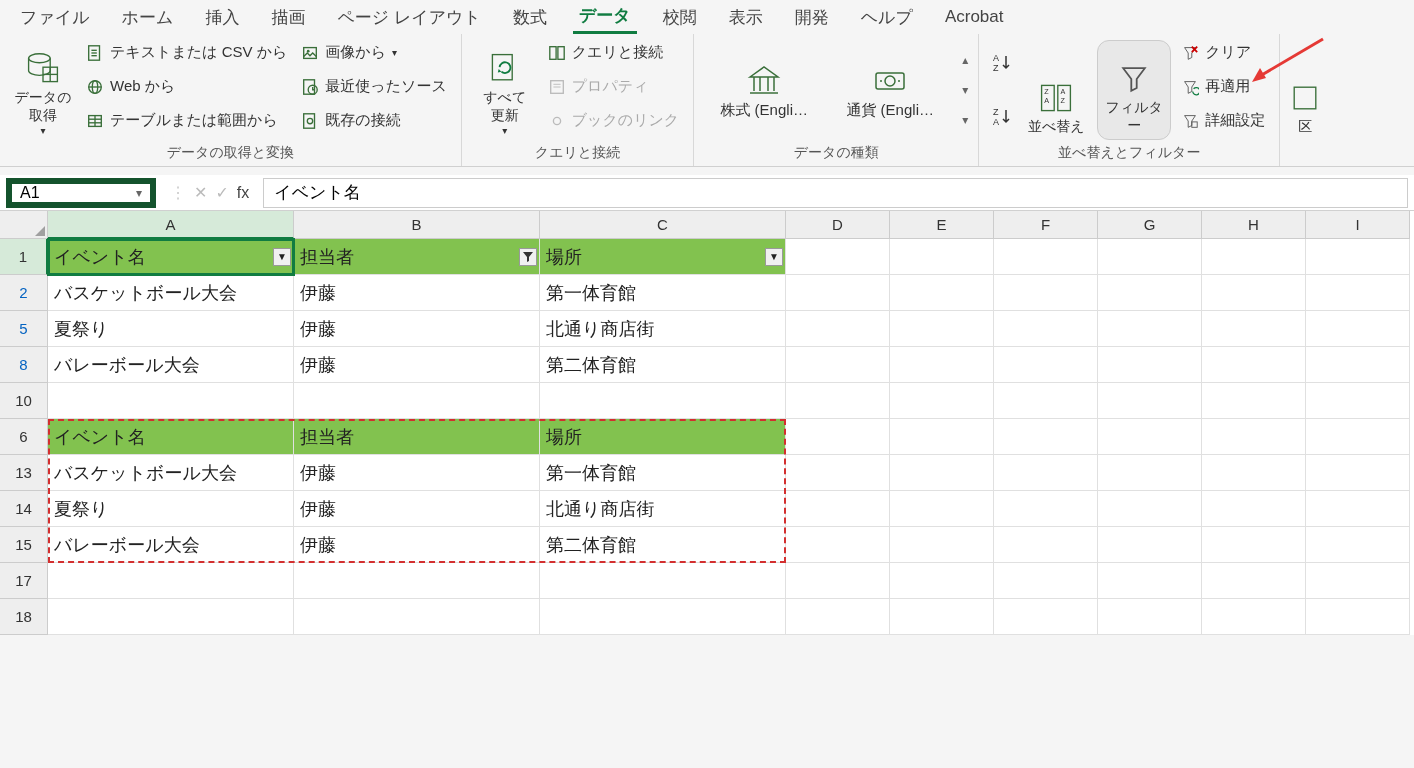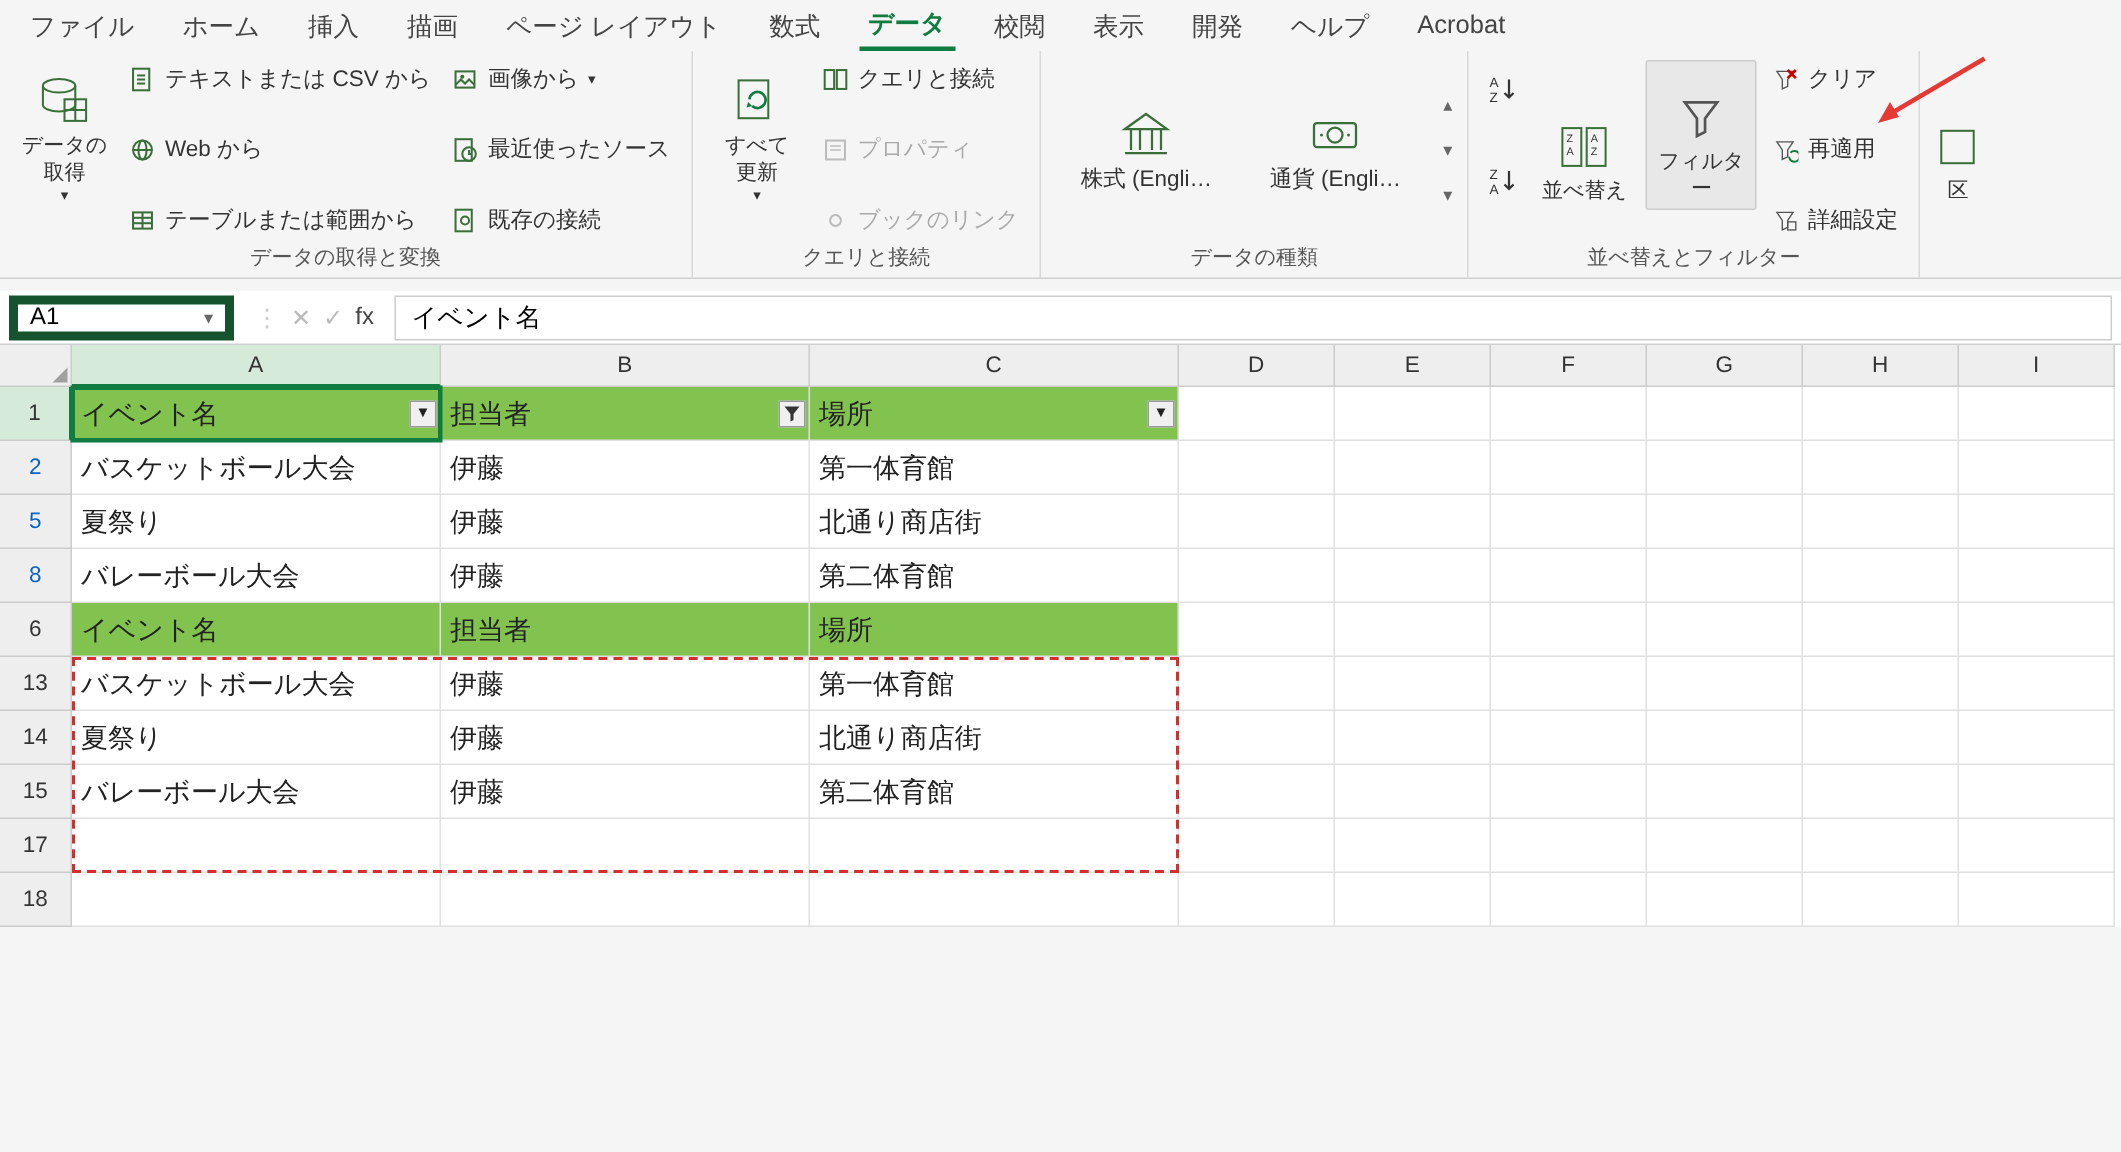--- a/index.html
+++ b/index.html
@@ -12,25 +12,25 @@
 
 
 .ribbon { display: flex; background: #f5f5f5; border-bottom: 1px solid #d0d0d0; }
 .ribbon-group { border-right: 1px solid #d8d8d8; padding: 6px 10px 2px 10px; display: flex; flex-direction: column; }
 .ribbon-group-content { display: flex; gap: 6px; flex: 1; align-items: flex-start; }
 .ribbon-group-label { text-align: center; font-size: 14px; color: #555; padding: 4px 0 2px 0; }
 .big-btn { display: flex; flex-direction: column; align-items: center; justify-content: flex-end; width: 66px; height: 100px; padding: 4px; cursor: pointer; font-size: 14px; color: #333; text-align: center; }
 .big-btn svg { width: 36px; height: 36px; margin-bottom: 2px; }
 .small-btn { display: flex; align-items: center; gap: 6px; font-size: 15px; color: #333; padding: 3px 4px; cursor: pointer; white-space: nowrap; }
 .small-btn svg { width: 18px; height: 18px; flex-shrink: 0; }
-.col-btns { display: flex; flex-direction: column; gap: 22px; }
+.col-btns { display: flex; flex-direction: column; gap: 9px; }
 .stock-btn { display: flex; flex-direction: column; align-items: center; width: 120px; padding: 4px; font-size: 15px; color: #333; cursor: pointer; }
 .stock-btn svg { width: 40px; height: 40px; }
 .sort-mini { width: 26px; height: 30px; display: flex; align-items: center; justify-content: center; cursor: pointer; }
-.filter-btn { background: #e8e8e8; border: 1px solid #ccc; border-radius: 2px; }
+.filter-btn { background: #e8e8e8; border: 1px solid #ccc; border-radius: 12px; }
 .disabled { color: #aaa; }
 
 
 .arrow-annot { position: absolute; top: 34px; left: 1248px; pointer-events: none; }
 
 
 .formula-bar { display: flex; align-items: center; background: #fff; border-bottom: 1px solid #d0d0d0; height: 36px; margin-top: 8px; }
 .name-box { width: 150px; border: 6px solid #14532d; height: 30px; margin: 0 6px; display: flex; align-items: center; padding: 0 8px; font-size: 16px; background: #fff; justify-content: space-between; }
 .name-box .chev { color: #666; font-size: 12px; }
 .fx-controls { display: flex; align-items: center; gap: 8px; padding: 0 8px; color: #999; }
@@ -400,20 +400,32 @@
           <div class="cell colD"></div>
           <div class="cell colE"></div>
           <div class="cell colF"></div>
           <div class="cell colG"></div>
           <div class="cell colH"></div>
           <div class="cell colI"></div>
         </div>
       </div>
 
     <div id="gaprows">
+        <div class="row">
+          <div class="row-h">10</div>
+          <div class="cell colA"></div>
+          <div class="cell colB"></div>
+          <div class="cell colC"></div>
+          <div class="cell colD"></div>
+          <div class="cell colE"></div>
+          <div class="cell colF"></div>
+          <div class="cell colG"></div>
+          <div class="cell colH"></div>
+          <div class="cell colI"></div>
+        </div>
       </div>
 
     <div class="row">
       <div class="row-h">6</div>
       <div class="cell colA hdr2">
           <span>イベント名</span>
         </div>
       <div class="cell colB hdr2">
           <span>担当者</span>
         </div>

